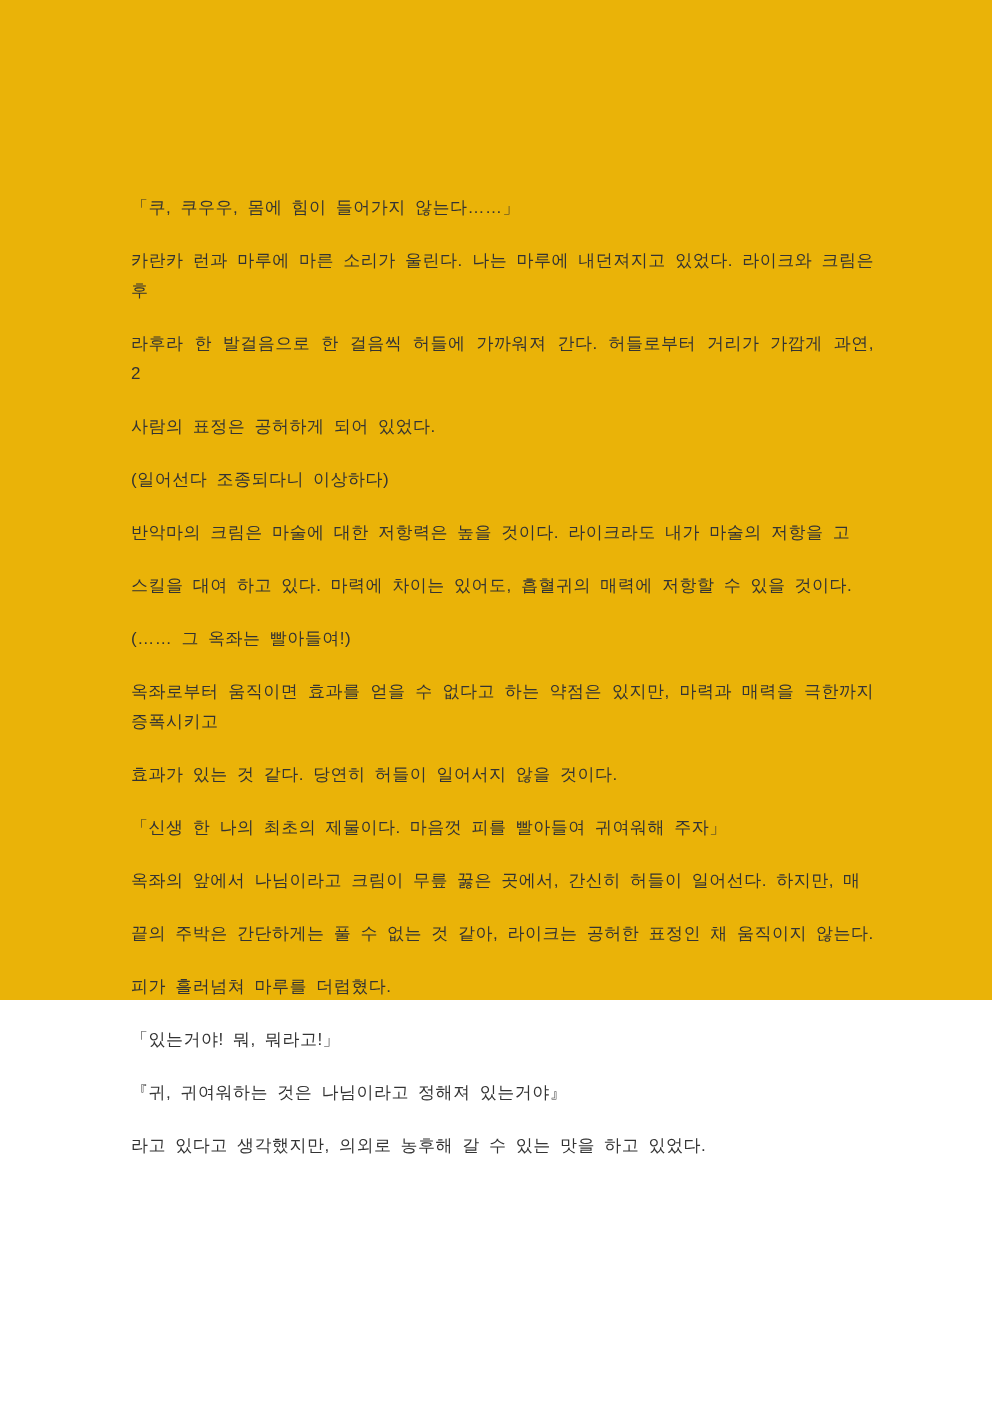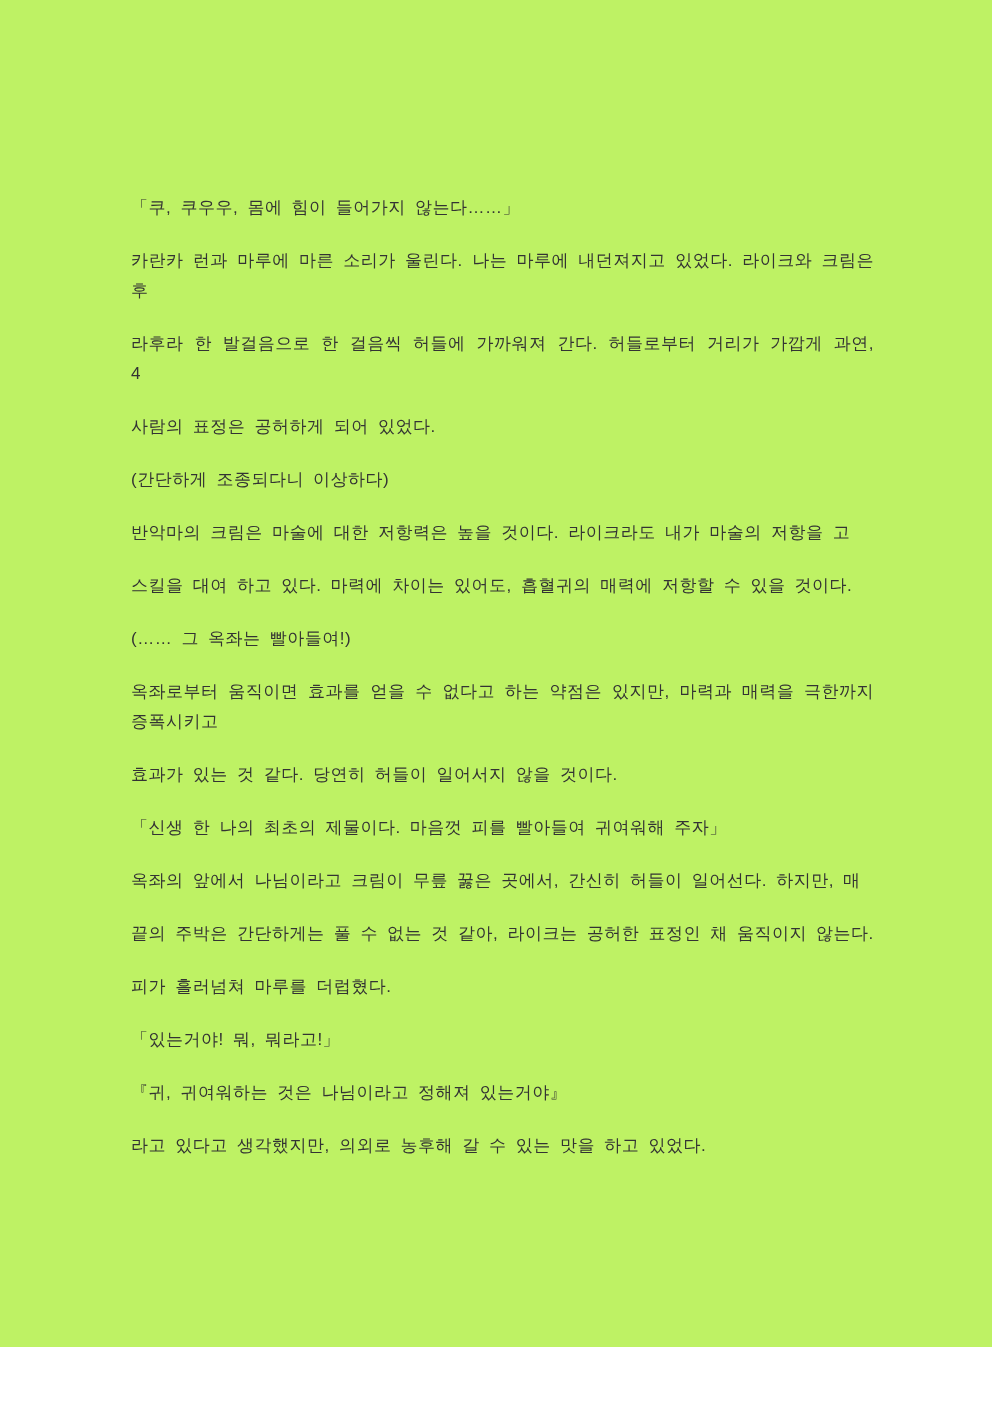--- a/index.html
+++ b/index.html
@@ -8,22 +8,22 @@
     background: #ffffff;
   }
   body {
     width: 992px;
     height: 1403px;
     overflow: hidden;
   }
   .page {
     box-sizing: border-box;
     width: 992px;
-    height: 1347px;
-    background: #bef264;
+    height: 1000px;
+    background: #eab308;
     padding: 193px 118px 40px 131px;
   }
   .para {
     font-family: "Liberation Sans", "DejaVu Sans", sans-serif;
     font-size: 17px;
     line-height: 30px;
     letter-spacing: 0.5px;
     word-spacing: 4px;
     color: #333333;
     text-align: justify;
@@ -33,23 +33,23 @@
   .para:last-child {
     margin-bottom: 10px;
   }
 </style>
 </head>
 <body>
 
 <div class="page">
   <p class="para">「쿠, 쿠우우, 몸에 힘이 들어가지 않는다……」</p>
   <p class="para">카란카 런과 마루에 마른 소리가 울린다. 나는 마루에 내던져지고 있었다. 라이크와 크림은 후</p>
-  <p class="para">라후라 한 발걸음으로 한 걸음씩 허들에 가까워져 간다. 허들로부터 거리가 가깝게 과연, 4</p>
+  <p class="para">라후라 한 발걸음으로 한 걸음씩 허들에 가까워져 간다. 허들로부터 거리가 가깝게 과연, 2</p>
   <p class="para">사람의 표정은 공허하게 되어 있었다.</p>
-  <p class="para">(간단하게 조종되다니 이상하다)</p>
+  <p class="para">(일어선다 조종되다니 이상하다)</p>
   <p class="para">반악마의 크림은 마술에 대한 저항력은 높을 것이다. 라이크라도 내가 마술의 저항을 고</p>
   <p class="para">스킬을 대여 하고 있다. 마력에 차이는 있어도, 흡혈귀의 매력에 저항할 수 있을 것이다.</p>
   <p class="para">(…… 그 옥좌는 빨아들여!)</p>
   <p class="para">옥좌로부터 움직이면 효과를 얻을 수 없다고 하는 약점은 있지만, 마력과 매력을 극한까지 증폭시키고</p>
   <p class="para">효과가 있는 것 같다. 당연히 허들이 일어서지 않을 것이다.</p>
   <p class="para">「신생 한 나의 최초의 제물이다. 마음껏 피를 빨아들여 귀여워해 주자」</p>
   <p class="para">옥좌의 앞에서 나님이라고 크림이 무릎 꿇은 곳에서, 간신히 허들이 일어선다. 하지만, 매</p>
   <p class="para">끝의 주박은 간단하게는 풀 수 없는 것 같아, 라이크는 공허한 표정인 채 움직이지 않는다.</p>
   <p class="para">피가 흘러넘쳐 마루를 더럽혔다.</p>
   <p class="para">「있는거야! 뭐, 뭐라고!」</p>

